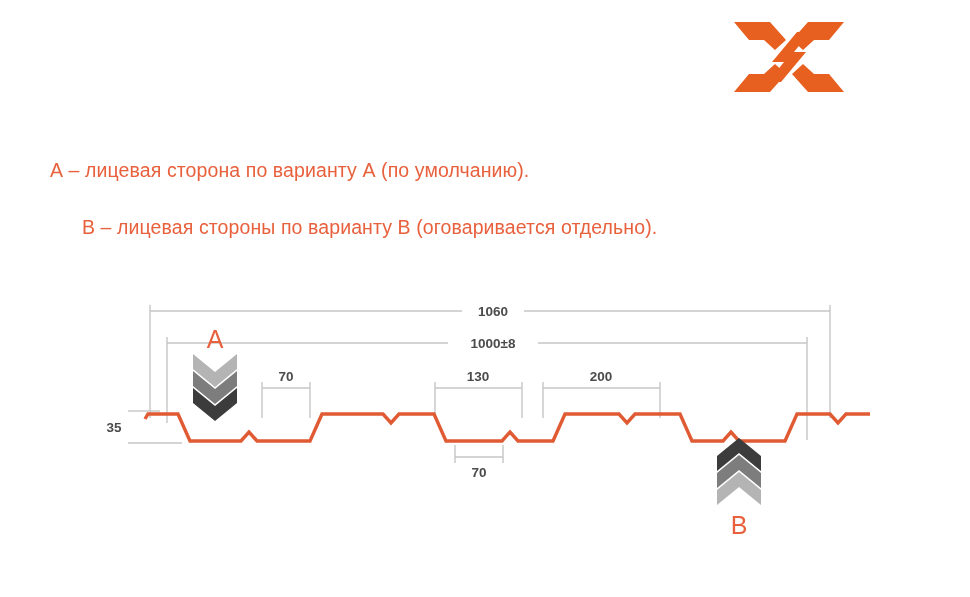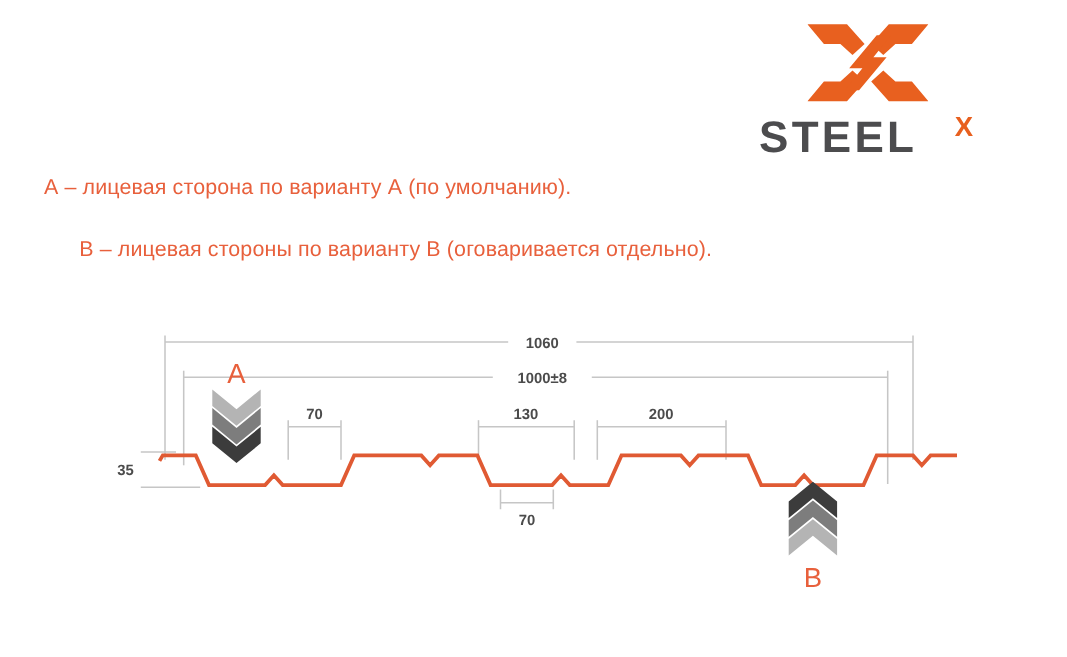--- a/index.html
+++ b/index.html
@@ -35,21 +35,21 @@
     position: absolute;
     left: 0px;
     top: 84px;
     width: 216px;
     height: 44px;
   }
 
   
   .caption-line {
     position: absolute;
-    left: 40px;
+    left: 50px;
     color: #e8603c;
     font-size: 19.5px;
     font-weight: 400;
     letter-spacing: 0.1px;
     white-space: nowrap;
   }
   #caption-a { top: 159px; }
   #caption-b { top: 216px; margin-left: 32px; }
 
   
@@ -106,26 +106,20 @@
 
         <path d="M0 74 L36 74 L52 56 L41 46 L30 56 L15 56 Z"></path>
 
         <path d="M110 74 L74 74 L58 56 L69 46 L80 56 L95 56 Z"></path>
 
         <path d="M63 14 L76 14 L60 34 L72 34 L47 64 L34 64 L50 44 L38 44 Z"></path>
       </g>
     </svg>
   </div>
 
-  <div id="logo-wordmark">
-    <svg viewBox="0 0 216 44" width="216" height="44" aria-hidden="true">
-      <text x="0" y="36" font-family="Liberation Sans, sans-serif" font-size="40" font-weight="bold" letter-spacing="3" fill="#4c4c4e">STEEL</text>
-      <text x="178" y="22" font-family="Liberation Sans, sans-serif" font-size="25" font-weight="bold" fill="#e8601f">X</text>
-    </svg>
-  </div>
 
 </div>
 
 <div class="caption-line" id="caption-a">А – лицевая сторона по варианту А (по умолчанию).</div>
 
 <div class="caption-line" id="caption-b">В – лицевая стороны по варианту В (оговаривается отдельно).</div>
 
 <svg id="drawing" viewBox="0 0 970 597">
 
   <g>

